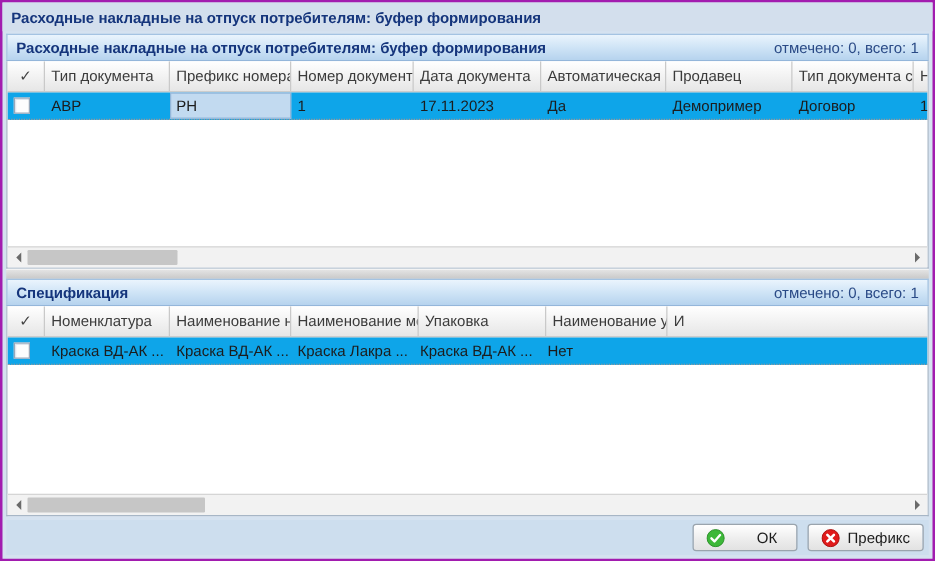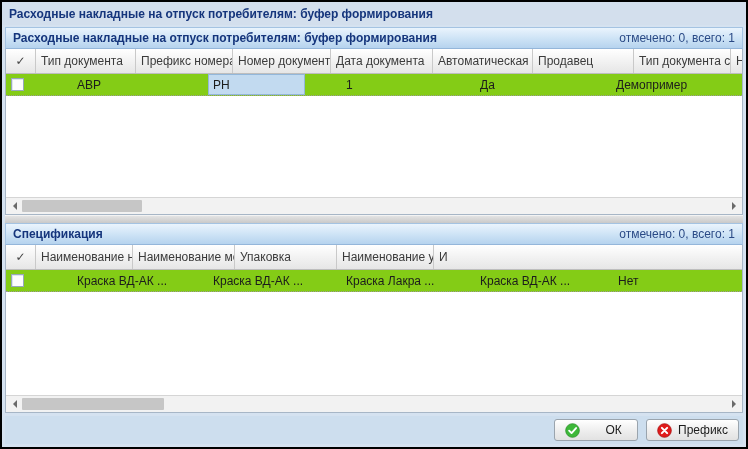--- a/index.html
+++ b/index.html
@@ -1,21 +1,21 @@
 <!DOCTYPE html>
 <html><head>
 <meta charset="utf-8">
 <style>
   * { margin:0; padding:0; box-sizing:border-box; }
   html,body { width:748px; height:449px; overflow:hidden; }
   body { font-family:"Liberation Sans","DejaVu Sans",sans-serif; font-size:12px; }
 
   .window {
     position:absolute; left:0; top:0; width:748px; height:449px;
-    border:2px solid #000000; background:#d5e2f0;
+    border:2px solid #a21caf; background:#d5e2f0;
   }
   .titlebar {
     position:absolute; left:0; right:0; top:0; height:23px;
     background:#d3dfed; display:flex; align-items:center; padding-left:7px;
     color:#15357c; font-weight:bold;
   }
 
   .panel { position:absolute; left:3px; right:3px; }
   .panel1 { top:25px; height:188px; }
   .panel2 { top:221px; height:190px; }
@@ -41,22 +41,22 @@
   .hrow { display:flex; height:25px;
     background:linear-gradient(#ffffff, #f1f1f1 55%, #e6e6e6);
     border-bottom:1px solid #bdbdbd; }
   .hcell {
     display:flex; align-items:center; padding:0 5px;
     border-right:1px solid #c9c9c9; color:#3b3b3b;
     white-space:nowrap; overflow:hidden; flex:none;
   }
   .hcell.check { justify-content:center; color:#444; }
 
-  .drow { display:flex; height:22px; background:#84cc16;
-    border-bottom:1px dotted #9a9a9a;gap:36px; }
+  .drow { display:flex; height:22px; background:#0ea5e9;
+    border-bottom:1px dotted #9a9a9a; }
   .dcell {
     display:flex; align-items:center; padding:0 5px;
     white-space:nowrap; overflow:hidden; flex:none; color:#1c1c1c;
   }
   .dcell.focused { background:#c2daf0; outline:1px solid #93b7da; outline-offset:-1px; }
   .checkbox {
     width:13px; height:13px; background:#fdfdfd;
     border:1px solid #98a8ba; box-shadow:inset 1px 1px 0 #dfe6ee; flex:none;
   }
 
@@ -131,20 +131,21 @@
         <div class="hcell c7">Тип документа счё</div>
         <div class="hcell c8">Н</div>
       </div>
       <div class="drow">
         <div class="dcell c0">
             <span class="checkbox"></span>
           </div>
         <div class="dcell c1">АВР</div>
         <div class="dcell c2 focused">РН</div>
         <div class="dcell c3">1</div>
+        <div class="dcell c4">17.11.2023</div>
         <div class="dcell c5">Да</div>
         <div class="dcell c6">Демопример</div>
         <div class="dcell c7">Договор</div>
         <div class="dcell c8">1</div>
       </div>
       <div class="hscroll">
         <div class="scroll-arrow left">
             <span class="tri-left"></span>
           </div>
         <div class="scroll-thumb t1"></div>
@@ -158,20 +159,21 @@
   <div class="splitter"></div>
 
   <div class="panel panel2">
     <div class="panel-header">
       <span class="panel-title">Спецификация</span>
       <span class="panel-counter">отмечено: 0, всего: 1</span>
     </div>
     <div class="grid grid2 g2">
       <div class="hrow">
         <div class="hcell check c0">✓</div>
+        <div class="hcell c1">Номенклатура</div>
         <div class="hcell c2">Наименование ном</div>
         <div class="hcell c4">Наименование мод</div>
         <div class="hcell c6">Упаковка</div>
         <div class="hcell c7">Наименование упа</div>
         <div class="hcell c8">И</div>
       </div>
       <div class="drow">
         <div class="dcell c0">
             <span class="checkbox"></span>
           </div>

